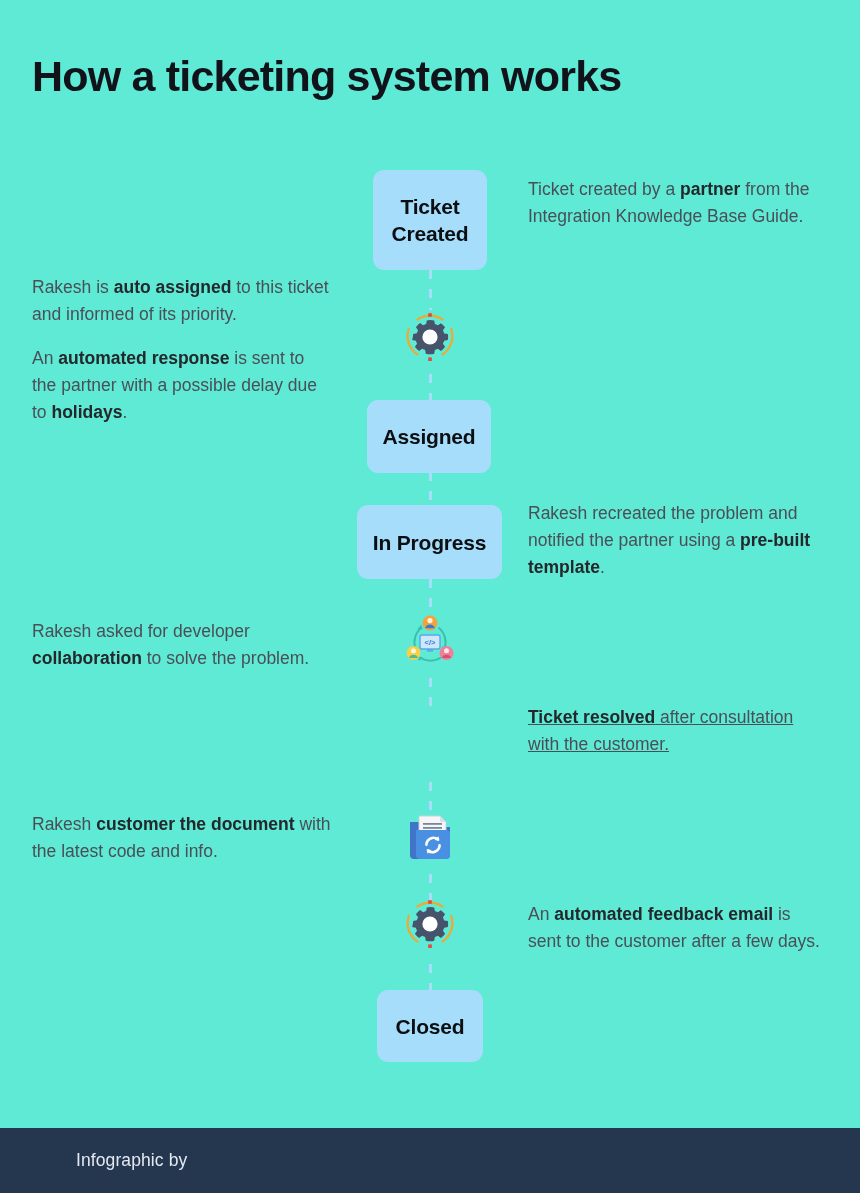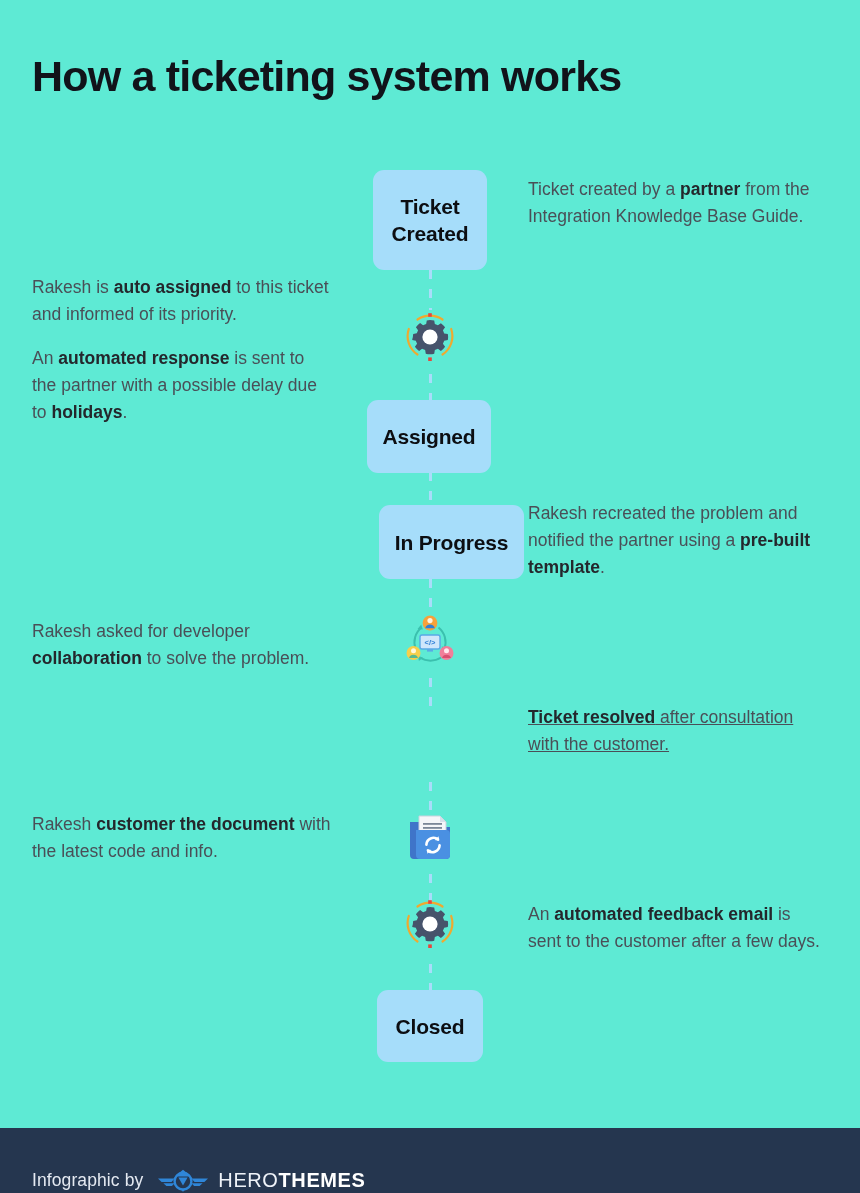--- a/index.html
+++ b/index.html
@@ -92,21 +92,22 @@
 
   
   #footer {
     position: absolute;
     left: 0;
     top: 1128px;
     width: 860px;
     height: 65px;
     background: #25364f;
     display: flex;
-    align-items: flex-end;
+    align-items: center;
+    padding-left: 44px;
   }
   #footer-inner {
     display: flex;
     align-items: center;
     margin-left: 32px;
     gap: 14px;
   }
   #footer-label {
     color: #e4e9f1;
     font-size: 17.5px;
@@ -160,21 +161,21 @@
 
         <path fill="#46536b" d="M27 12.4c1.45 0 2.88.2 4.22.57l.62 3.6 3.1 1.25 2.95-2.15a15 15 0 0 1 4.2 4.2l-2.15 2.96 1.25 3.09 3.6.62c.2.98.31 1.99.31 3.02s-.11 2.04-.31 3.02l-3.6.62-1.25 3.09 2.15 2.96a15 15 0 0 1-4.2 4.2l-2.95-2.15-3.1 1.25-.62 3.6a15.6 15.6 0 0 1-8.44 0l-.62-3.6-3.1-1.25-2.95 2.15a15 15 0 0 1-4.2-4.2l2.15-2.96-1.25-3.09-3.6-.62A15.6 15.6 0 0 1 9.9 29.5c0-1.03.11-2.04.31-3.02l3.6-.62 1.25-3.09-2.15-2.96a15 15 0 0 1 4.2-4.2l2.95 2.15 3.1-1.25.62-3.6A15.5 15.5 0 0 1 27 12.4Z" transform="translate(0,-2.5) scale(1)"></path>
         <circle cx="27" cy="27" r="7.6" fill="#ffffff"></circle>
       </svg>
     </div>
 
     <div class="node" style="left:367px; top:240px; width:124px; height:73px;">
       <span>Assigned</span>
     </div>
 
-    <div class="node" style="left:357px; top:345px; width:145px; height:74px;margin-left:22px;">
+    <div class="node" style="left:357px; top:345px; width:145px; height:74px;">
       <span>In Progress</span>
     </div>
 
     <div class="icon-node" style="left:400px; top:452px; width:60px; height:60px;">
       <svg width="60" height="60" viewBox="0 0 60 60" aria-hidden="true">
 
         <path d="M15.5 36.5 A19 19 0 0 1 21.5 15.5" fill="none" stroke="#3bc0ae" stroke-width="2"></path>
         <path d="M21.2 12.6 l1.6 5.0 -5.2 -0.6 z" fill="#3bc0ae"></path>
         <path d="M38.5 15.5 A19 19 0 0 1 44.5 36.5" fill="none" stroke="#3bc0ae" stroke-width="2"></path>
         <path d="M46.6 35.4 l-3.4 4.0 -1.4 -5.0 z" fill="#3bc0ae"></path>
@@ -266,34 +267,16 @@
     <p><span>Rakesh </span><b>customer the document</b><span> with the latest code and info.</span></p>
   </div>
 
   <div class="side-text right" style="left:528px; top:901px; width:300px;">
     <p><span>An </span><b>automated feedback email</b><span> is sent to the customer after a few days.</span></p>
   </div>
 
   <div id="footer">
     <div id="footer-inner">
       <span id="footer-label">Infographic by</span>
-      <span id="brand">
-        <span style="display:flex;align-items:center;">
-          <svg width="52" height="26" viewBox="0 0 52 26" aria-hidden="true">
-
-            <path d="M1 11.6h16.6l-3.1 3.3H4.6z" fill="#2f86d8"></path>
-            <path d="M6.4 16.2h11.2l-2.7 2.9H9.4z" fill="#2f86d8"></path>
-
-            <path d="M51 11.6H34.4l3.1 3.3h9.9z" fill="#2f86d8"></path>
-            <path d="M45.6 16.2H34.4l2.7 2.9h5.5z" fill="#2f86d8"></path>
-
-            <circle cx="26" cy="14.2" r="8.4" fill="none" stroke="#2f86d8" stroke-width="2.4"></circle>
-            <path d="M17.8 9.4 26 2.8l8.2 6.6z" fill="#2f86d8"></path>
-            <path d="M21.4 10.6h9.2L26 18.6z" fill="#2f86d8"></path>
-            <path d="M22.6 21.6h6.8l-3.4 3.1z" fill="#2f86d8"></path>
-          </svg>
-        </span>
-        <span id="brand-text"><span class="hero">HERO</span><span class="themes">THEMES</span></span>
-      </span>
     </div>
   </div>
 
 </div>
 
 </body></html>

